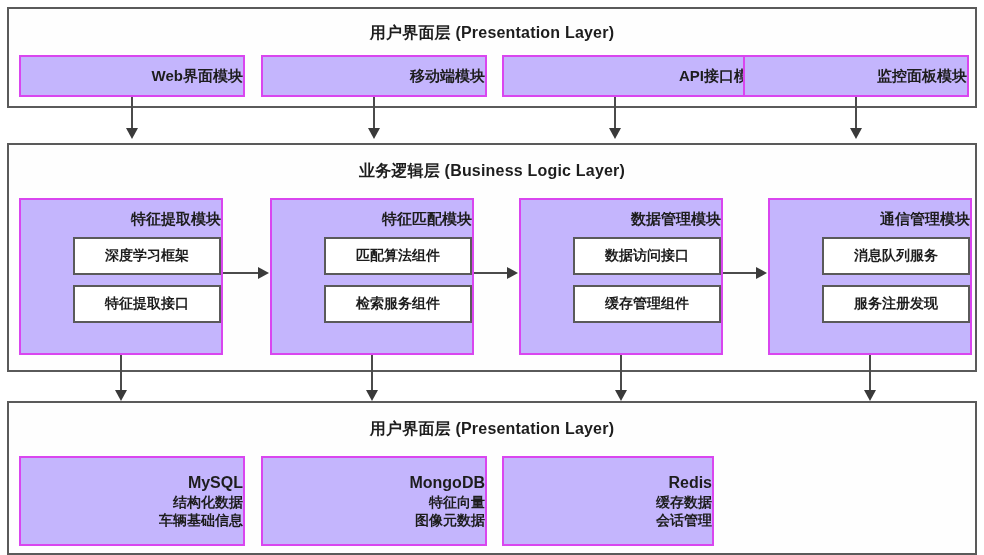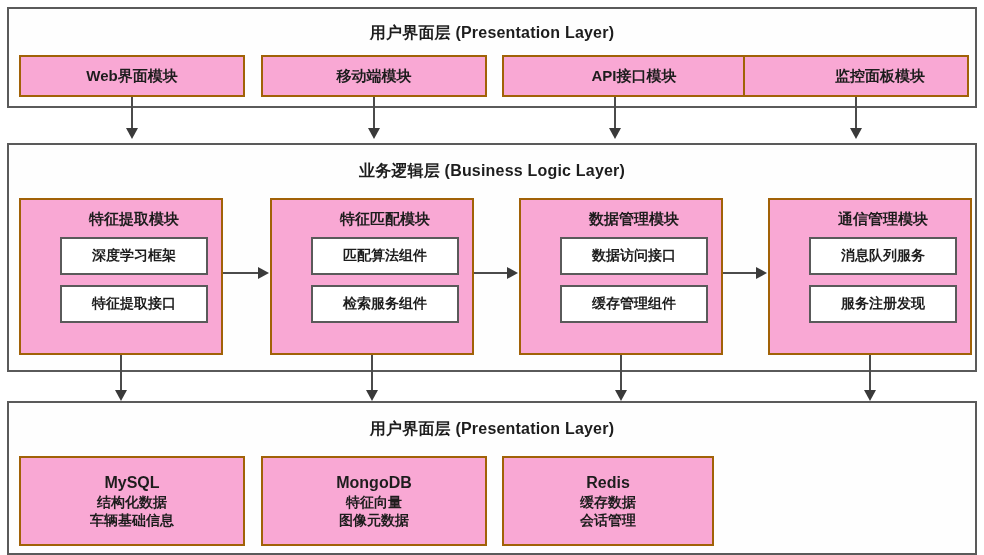--- a/index.html
+++ b/index.html
@@ -36,25 +36,25 @@
     font-weight: bold;
     color: #1d1d1d;
     letter-spacing: 0.2px;
     white-space: nowrap;
   }
 
   
   .box {
     position: absolute;
     box-sizing: border-box;
-    border: 2px solid #a16207;
-    background: #f9a8d4;
+    border: 2px solid #d946ef;
+    background: #c4b5fd;
     display: flex;
     flex-direction: column;
-    align-items: center;
+    align-items: flex-end;
     justify-content: center;
   }
 
   
   .pres-box {
     font-size: 15px;
     font-weight: bold;
     color: #1d1d1d;
   }
 

